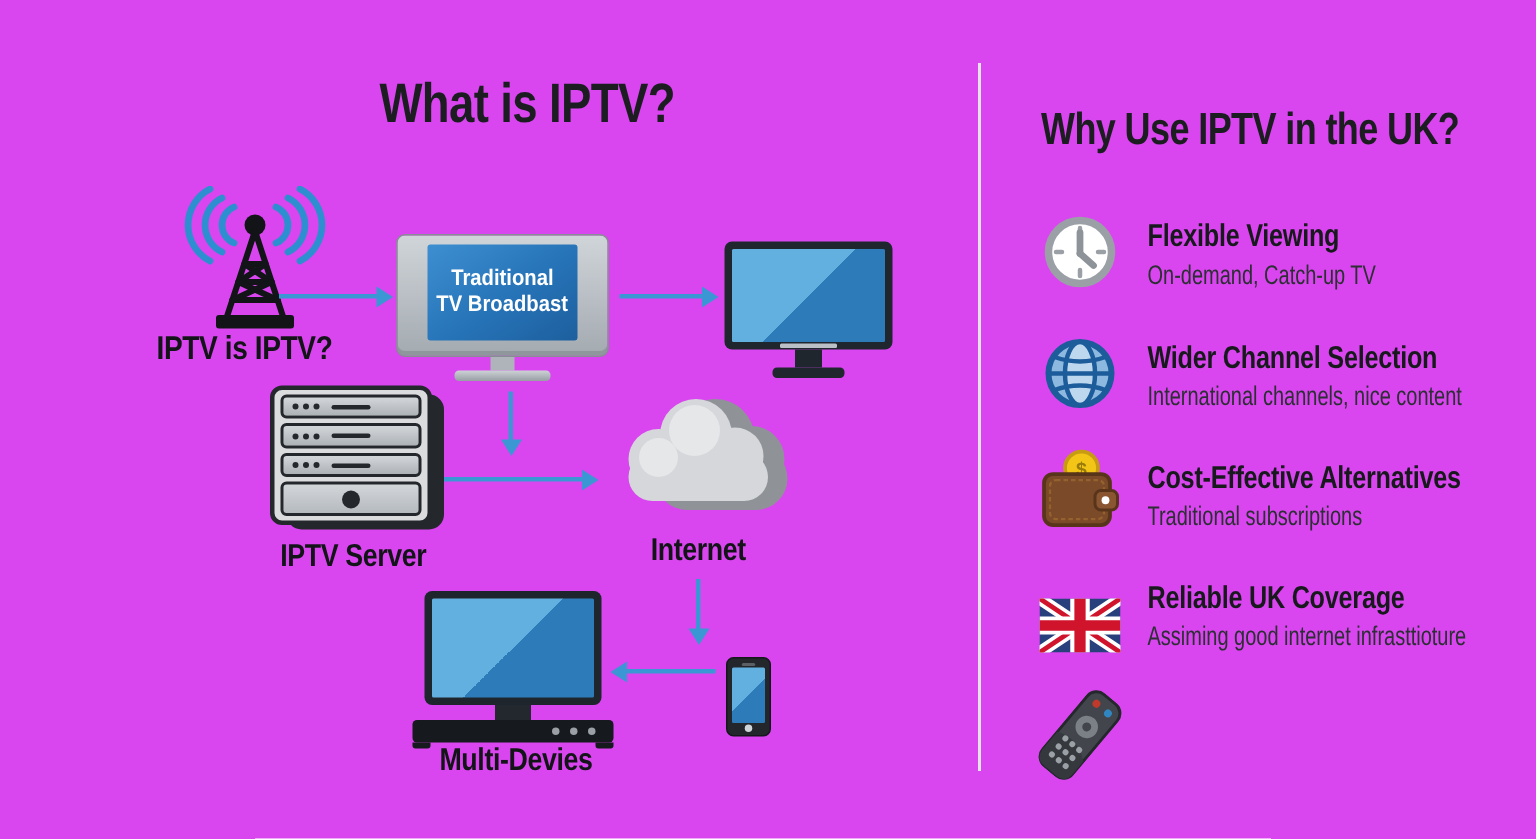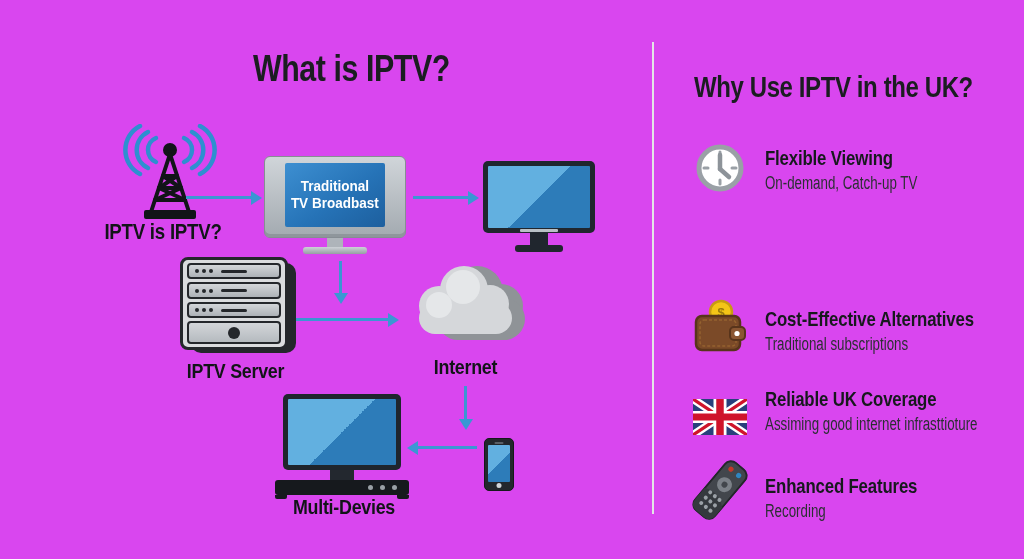--- a/index.html
+++ b/index.html
@@ -277,20 +277,35 @@
             <path d="M26 27 L35 35"></path>
         </g>
       </svg>
     </div>
     <div class="btext">
       <div class="btitle">Flexible Viewing</div>
       <div class="bsub">On-demand, Catch-up TV</div>
     </div>
   </div>
 
+  <div class="benefit" style="top:218px;">
+    <div class="bicon">
+      <svg width="52" height="52" viewBox="0 0 52 52">
+        <circle cx="26" cy="26" r="21" fill="#8db8e0" stroke="#1d5c9b" stroke-width="4"></circle>
+        <ellipse cx="26" cy="26" rx="10" ry="21" fill="#bcd7ee" stroke="#1d5c9b" stroke-width="3"></ellipse>
+        <path d="M5 26 H47" fill="none" stroke="#1d5c9b" stroke-width="3"></path>
+        <path d="M9 15 Q26 21 43 15" fill="none" stroke="#1d5c9b" stroke-width="3"></path>
+        <path d="M9 37 Q26 31 43 37" fill="none" stroke="#1d5c9b" stroke-width="3"></path>
+      </svg>
+    </div>
+    <div class="btext">
+      <div class="btitle">Wider Channel Selection</div>
+      <div class="bsub">International channels, nice content</div>
+    </div>
+  </div>
 
   <div class="benefit" style="top:298px;">
     <div class="bicon">
       <svg width="54" height="56" viewBox="0 0 54 56">
         <circle cx="28" cy="13" r="11" fill="#f3c517" stroke="#c79b12" stroke-width="2.5"></circle>
         <text x="28" y="18" font-size="13" font-weight="bold" fill="#9a7b0a" text-anchor="middle" font-family="Liberation Sans, sans-serif">$</text>
         <rect x="3" y="17" width="44" height="34" rx="6" fill="#7b4a28" stroke="#58341b" stroke-width="2.5"></rect>
         <rect x="7" y="21" width="36" height="26" rx="4" fill="none" stroke="#95622f" stroke-width="1.5" stroke-dasharray="3 2"></rect>
         <rect x="37" y="28" width="15" height="13" rx="4" fill="#8a5632" stroke="#58341b" stroke-width="2"></rect>
         <circle cx="44" cy="34.5" r="2.6" fill="#ffffff"></circle>
@@ -335,19 +350,15 @@
             <circle cx="20" cy="40" r="2"></circle>
           <circle cx="8" cy="47" r="2"></circle>
             <circle cx="14" cy="47" r="2"></circle>
             <circle cx="20" cy="47" r="2"></circle>
           <circle cx="8" cy="54" r="2"></circle>
             <circle cx="14" cy="54" r="2"></circle>
             <circle cx="20" cy="54" r="2"></circle>
         </g>
       </svg>
     </div>
-    <div class="btext">
-      <div class="btitle">Enhanced Features</div>
-      <div class="bsub">Recording</div>
-    </div>
   </div>
 
 </div>
 
 </body></html>

